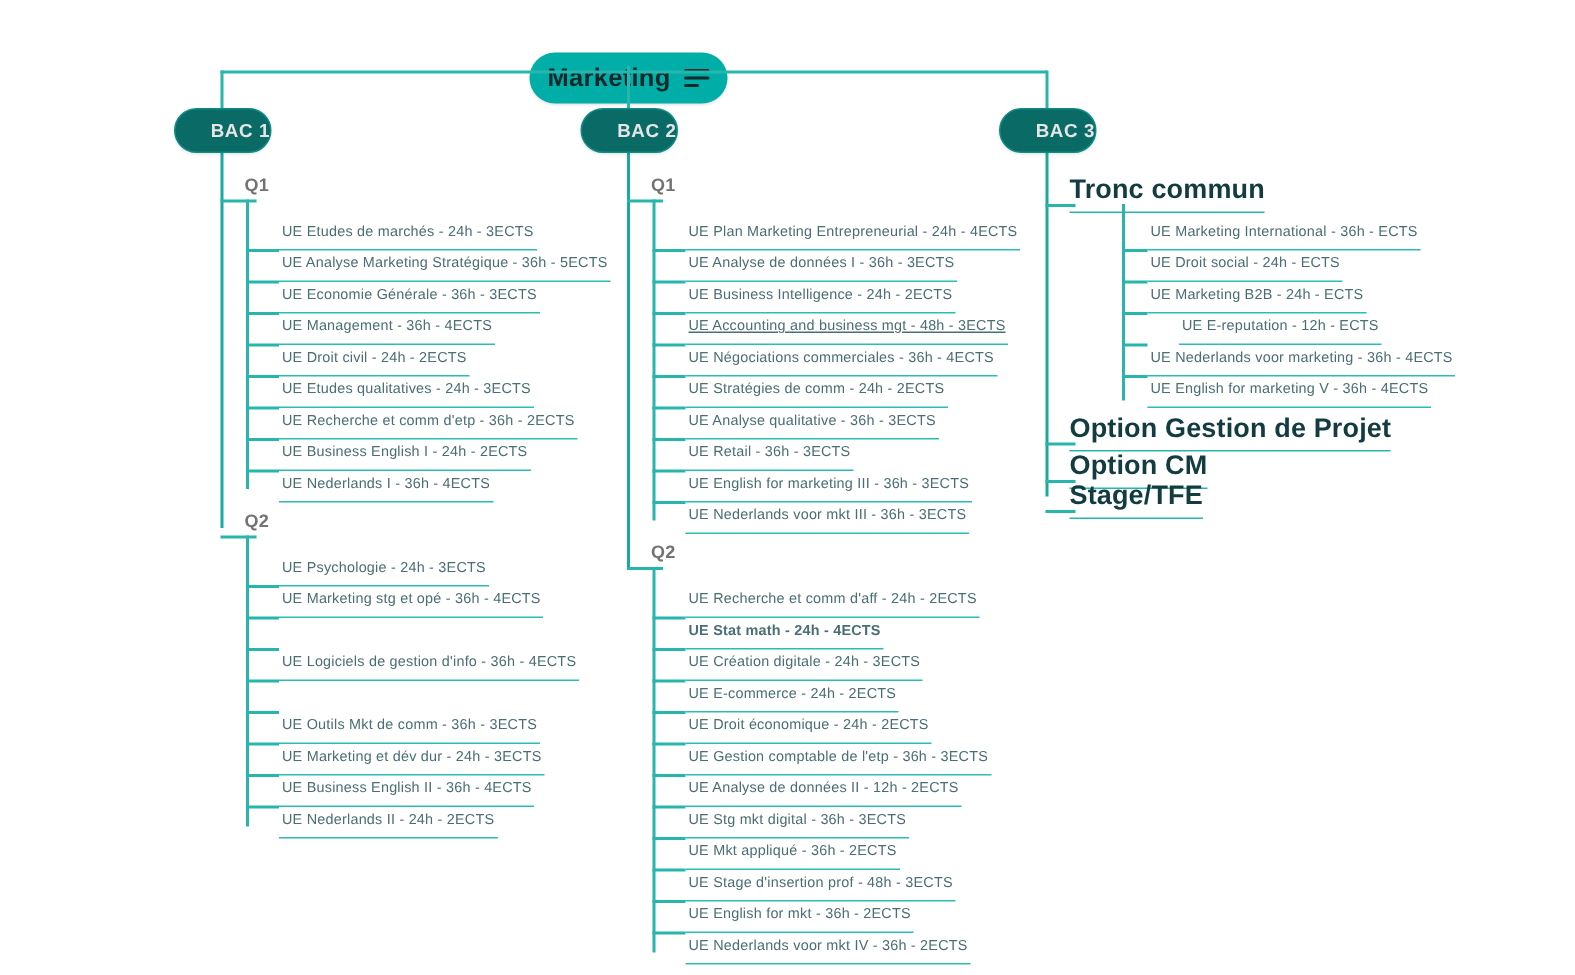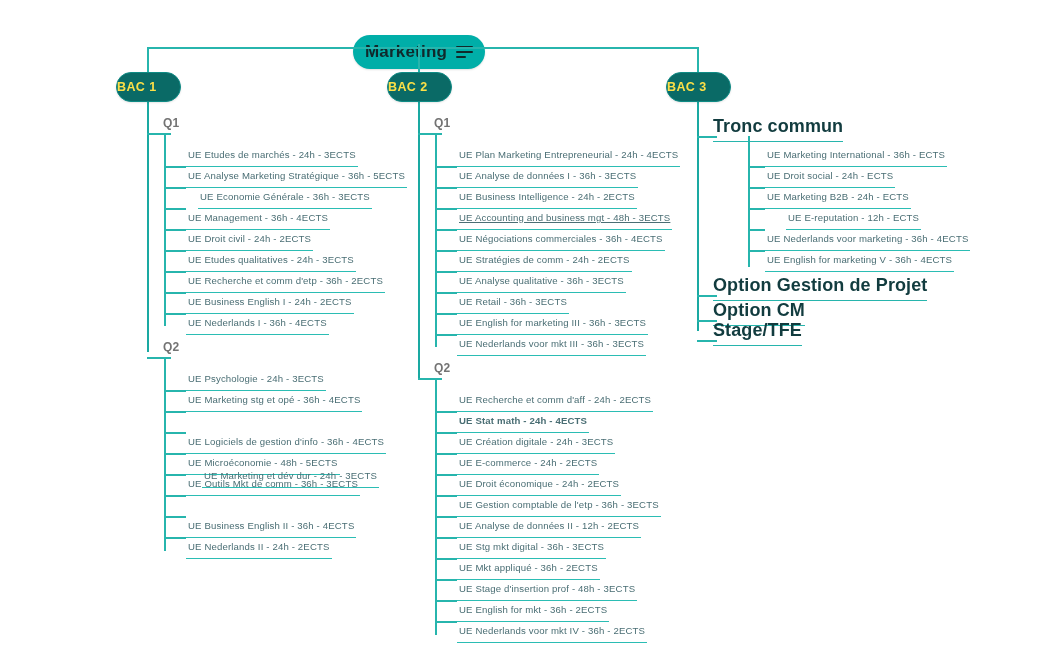--- a/index.html
+++ b/index.html
@@ -31,25 +31,25 @@
   .root-label{font-size:17px;font-weight:bold;color:#10292b;}
   .menu-icon{display:inline-flex;flex-direction:column;gap:2.5px;align-items:flex-start;}
   .menu-icon i{display:block;height:2.4px;background:#10292b;border-radius:1px;}
   .menu-icon i:nth-child(1){width:17px;}
   .menu-icon i:nth-child(2){width:17px;}
   .menu-icon i:nth-child(3){width:10px;}
 
   
   .bac-node{
     position:absolute;
-    display:flex;align-items:center;justify-content:flex-start;
+    display:flex;align-items:center;justify-content:flex-end;
     background:#0a6a66;
     border:1.5px solid #0e8b85;
     border-radius:17px;
-    color:#fde047;
+    color:#e5e5e5;
     font-size:12.5px;
     font-weight:bold;
     letter-spacing:.4px;
     box-shadow:0 1px 2px rgba(0,0,0,.10);
     z-index:4;
   }
 
   
   .q-head{
     position:absolute;
@@ -108,21 +108,21 @@
   <div class="vline dark" style="left:147px;top:100px;height:252px;"></div>
 
   <div class="q-head" style="left:163px;top:116px;">Q1</div>
   <div class="hline" style="left:147px;top:133px;width:24px;"></div>
   <div class="vline" style="left:164px;top:133px;height:193px;"></div>
 
   <div class="leaf" style="left:186px;top:149px;">UE Etudes de marchés - 24h - 3ECTS</div>
   <div class="hline" style="left:164px;top:166px;width:22px;"></div>
   <div class="leaf" style="left:186px;top:170px;">UE Analyse Marketing Stratégique - 36h - 5ECTS</div>
   <div class="hline" style="left:164px;top:187px;width:22px;"></div>
-  <div class="leaf" style="left:186px;top:191px;margin-left:12px;">UE Economie Générale - 36h - 3ECTS</div>
+  <div class="leaf" style="left:186px;top:191px;">UE Economie Générale - 36h - 3ECTS</div>
   <div class="hline" style="left:164px;top:208px;width:22px;"></div>
   <div class="leaf" style="left:186px;top:212px;">UE Management - 36h - 4ECTS</div>
   <div class="hline" style="left:164px;top:229px;width:22px;"></div>
   <div class="leaf" style="left:186px;top:233px;">UE Droit civil - 24h - 2ECTS</div>
   <div class="hline" style="left:164px;top:250px;width:22px;"></div>
   <div class="leaf" style="left:186px;top:254px;">UE Etudes qualitatives - 24h - 3ECTS</div>
   <div class="hline" style="left:164px;top:271px;width:22px;"></div>
   <div class="leaf" style="left:186px;top:275px;">UE Recherche et comm d'etp - 36h - 2ECTS</div>
   <div class="hline" style="left:164px;top:292px;width:22px;"></div>
   <div class="leaf" style="left:186px;top:296px;">UE Business English I - 24h - 2ECTS</div>
@@ -133,25 +133,24 @@
   <div class="hline" style="left:147px;top:357px;width:24px;"></div>
   <div class="vline" style="left:164px;top:357px;height:194px;"></div>
 
   <div class="leaf" style="left:186px;top:373px;">UE Psychologie - 24h - 3ECTS</div>
   <div class="hline" style="left:164px;top:390px;width:22px;"></div>
   <div class="leaf" style="left:186px;top:394px;">UE Marketing stg et opé - 36h - 4ECTS</div>
   <div class="hline" style="left:164px;top:411px;width:22px;"></div>
   <div class="hline" style="left:164px;top:432px;width:22px;"></div>
   <div class="leaf" style="left:186px;top:436px;">UE Logiciels de gestion d'info - 36h - 4ECTS</div>
   <div class="hline" style="left:164px;top:453px;width:22px;"></div>
-  <div class="leaf" style="left:186px;top:457px;">UE Microéconomie - 48h - 5ECTS</div>
   <div class="hline" style="left:164px;top:474px;width:22px;"></div>
   <div class="leaf" style="left:186px;top:478px;">UE Outils Mkt de comm - 36h - 3ECTS</div>
   <div class="hline" style="left:164px;top:495px;width:22px;"></div>
-  <div class="leaf" style="left:186px;top:470px;margin-left:16px;">UE Marketing et dév dur - 24h - 3ECTS</div>
+  <div class="leaf" style="left:186px;top:499px;">UE Marketing et dév dur - 24h - 3ECTS</div>
   <div class="hline" style="left:164px;top:516px;width:22px;"></div>
   <div class="leaf" style="left:186px;top:520px;">UE Business English II - 36h - 4ECTS</div>
   <div class="hline" style="left:164px;top:537px;width:22px;"></div>
   <div class="leaf" style="left:186px;top:541px;">UE Nederlands II - 24h - 2ECTS</div>
 
   <div class="bac-node" style="left:387px;top:72px;width:63px;height:28px;">
     <span>BAC 2</span>
   </div>
   <div class="vline dark" style="left:418px;top:100px;height:278px;"></div>
 

